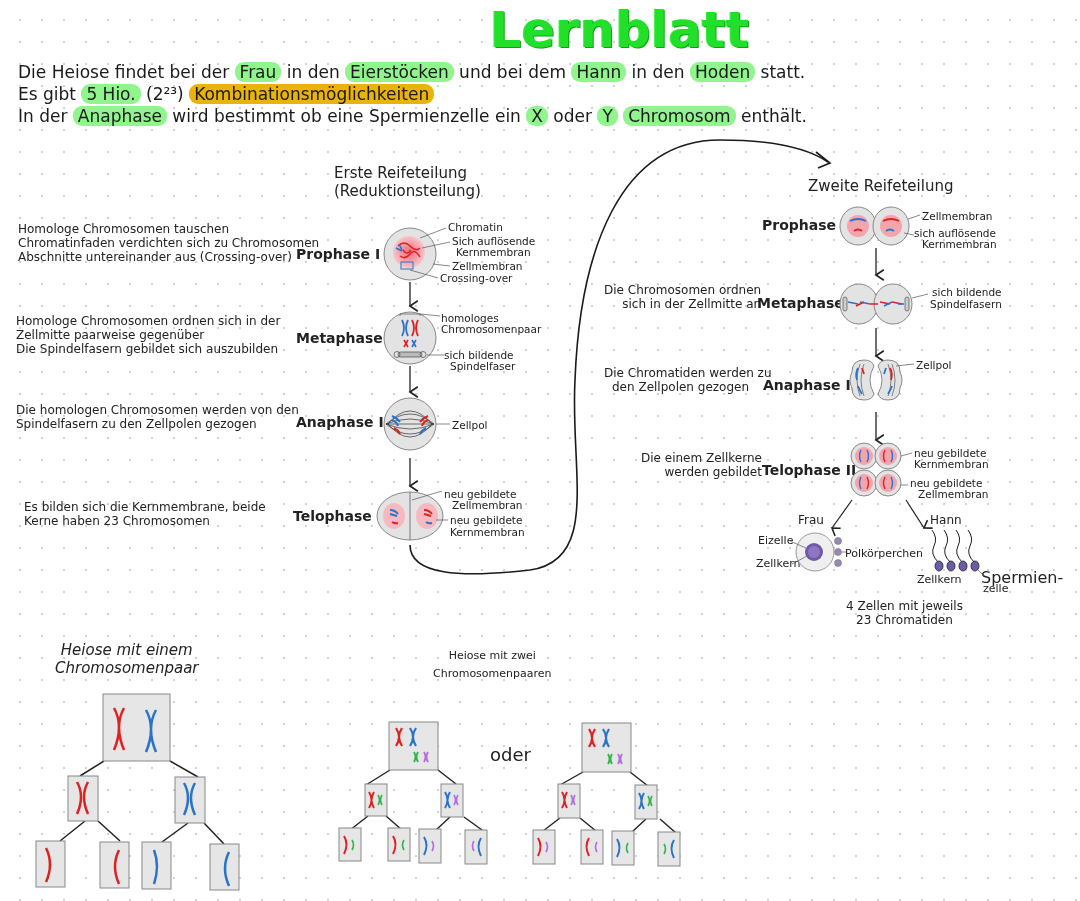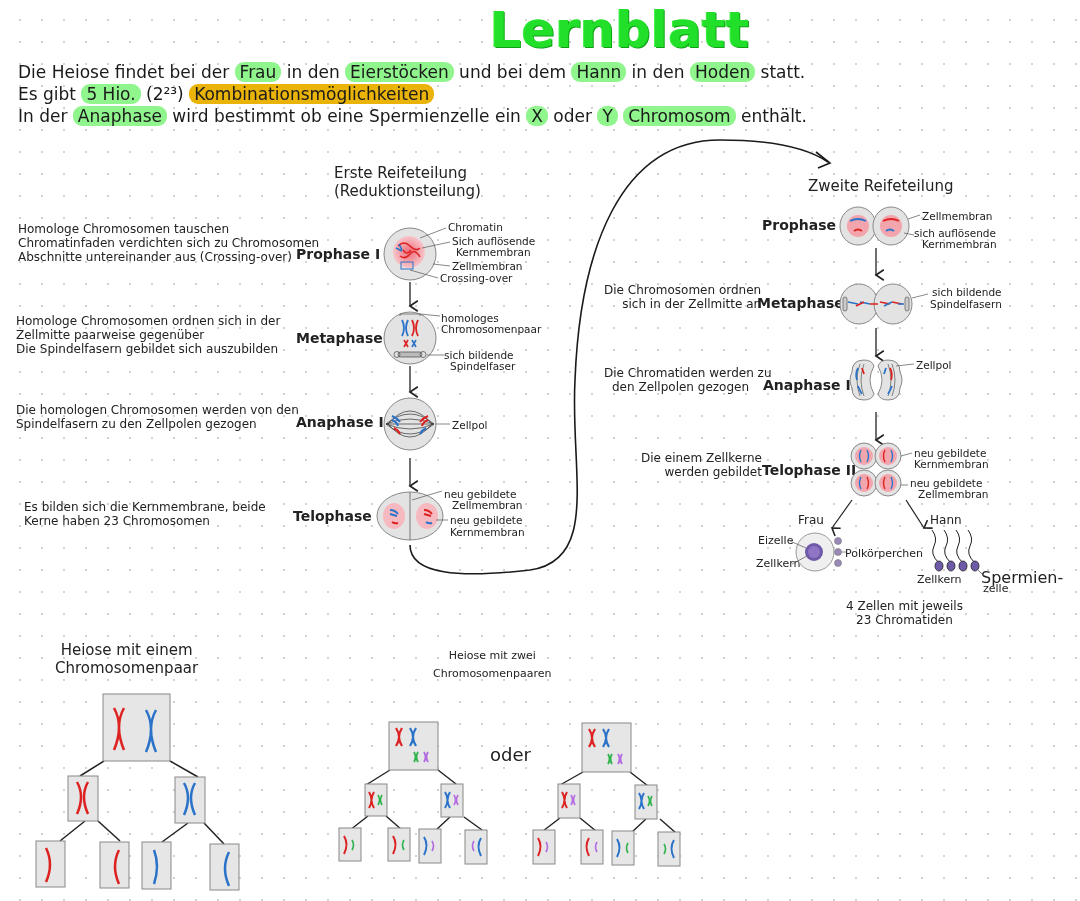--- a/index.html
+++ b/index.html
@@ -120,21 +120,21 @@
 <div class="abs lbl" style="left:845px; top:548px; font-size:11px;">Polkörperchen</div>
 <div class="abs lbl" style="left:930px; top:515px; font-size:12px;">Hann</div>
 <div class="abs lbl" style="left:917px; top:574px; font-size:11px;">Zellkern</div>
 <div class="abs lbl" style="left:981px; top:572px; font-size:16px;">Spermien-</div>
 <div class="abs lbl" style="left:983px; top:583px; font-size:11px;">zelle</div>
 <div class="abs note" style="left:826px; top:599px; text-align:center;margin-left:20px;">
   <div>4 Zellen mit jeweils</div>
   <div>23 Chromatiden</div>
 </div>
 
-<div class="abs heading" style="left:55px; top:641px; font-size:15px;">
+<div class="abs heading" style="left:55px; top:641px; font-size:15px;font-style:italic;">
   <div>Heiose mit einem</div>
   <div>Chromosomenpaar</div>
 </div>
 <div class="abs heading" style="left:433px; top:647px; font-size:11px;">
   <div>Heiose mit zwei</div>
   <div>Chromosomenpaaren</div>
 </div>
 <div class="abs heading" style="left:490px; top:746px; font-size:18px;">oder</div>
 
 <svg class="overlay" width="1080" height="901">

